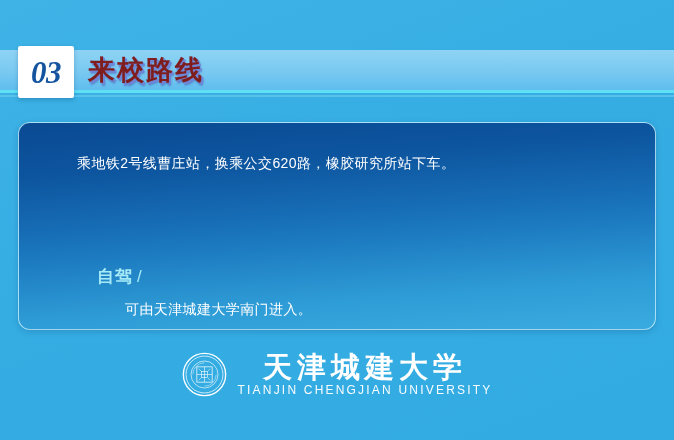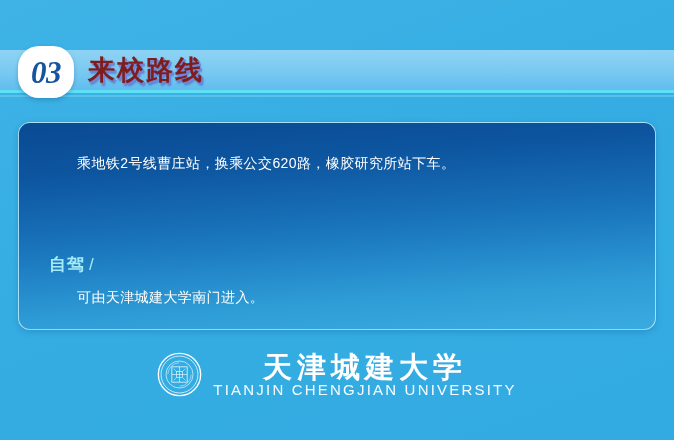--- a/index.html
+++ b/index.html
@@ -43,21 +43,21 @@
     width:674px; height:2px;
     background:#63c8ee;
     opacity:.75;
   }
 
   .badge {
     position:absolute;
     left:18px; top:0px;
     width:56px; height:52px;
     background:#ffffff;
-    border-radius:21px;
+    border-radius:2px;
     box-shadow:0 2px 4px rgba(10,60,110,.28);
     display:flex; align-items:center; justify-content:center;
     z-index:3;
   }
   .badge span {
     font-family:"Liberation Serif", serif;
     font-style:italic;
     font-weight:bold;
     font-size:31px;
     color:#15549e;
@@ -93,21 +93,21 @@
         #0d559f 22%,
         #1a76bd 52%,
         #2e9cd6 80%,
         #3aabe0 100%);
     box-shadow:0 2px 6px rgba(8,60,110,.22);
     overflow:hidden;
   }
 
   .section { position:absolute; width:100%; }
   .sec-metro { top:20px; }
-  .sec-drive { top:130px; }
+  .sec-drive { top:142px;padding-left:48px; }
 
   .sec-head {
     font-size:17px;
     font-weight:bold;
     color:#a5eaf6;
     margin-left:30px;
     line-height:24px;
     letter-spacing:1px;
     white-space:nowrap;
   }
@@ -144,21 +144,21 @@
   .logo-cn {
     font-family:"Liberation Serif", serif;
     font-size:29px;
     font-weight:bold;
     color:#ffffff;
     letter-spacing:5px;
     line-height:32px;
     white-space:nowrap;
   }
   .logo-en {
-    font-size:15px;
+    font-size:12px;
     color:#ffffff;
     letter-spacing:2.2px;
     line-height:14px;
     white-space:nowrap;
     opacity:.97;
   }
 </style>
 </head>
 <body>
 

